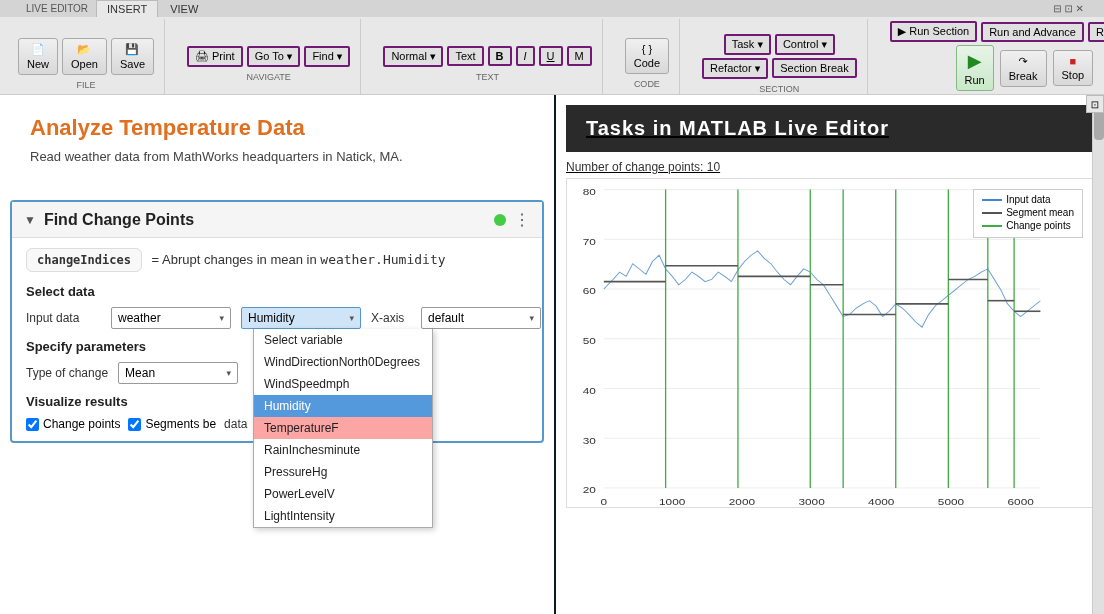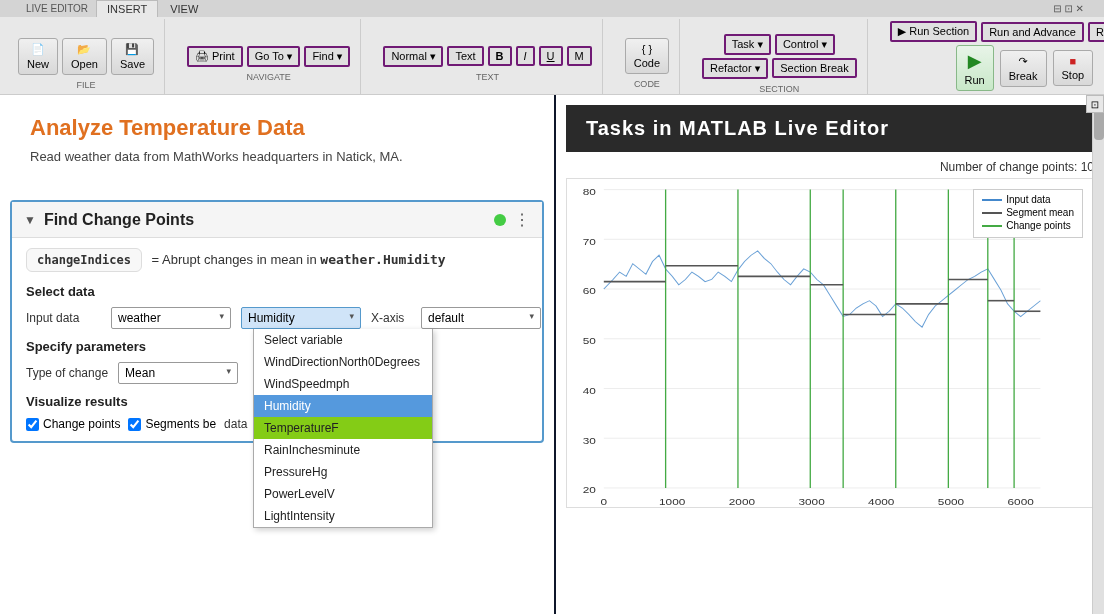--- a/index.html
+++ b/index.html
@@ -43,42 +43,42 @@
     .task-code { background: #f8f8f8; border: 1px solid #ddd; padding: 4px 10px; font-family: monospace; font-size: 12px; display: inline-block; margin-right: 6px; border-radius: 6px; }
     .task-description { font-size: 13px; color: #333; margin-bottom: 12px; }
     .task-description code { font-family: monospace; font-weight: bold; }
 
     .section-label { font-size: 13px; font-weight: bold; color: #222; margin: 10px 0 8px; }
     .form-row { display: flex; align-items: center; gap: 10px; margin-bottom: 8px; }
     .form-label { font-size: 12px; color: #333; min-width: 75px; }
 
     
     .dropdown { position: relative; display: inline-block; }
-    .dropdown-btn { background: white; border: 1px solid #999; border-radius: 2px; padding: 3px 6px; font-size: 12px; cursor: pointer; display: flex; align-items: flex-start; gap: 4px; min-width: 90px; justify-content: space-between; }
+    .dropdown-btn { background: white; border: 1px solid #999; border-radius: 2px; padding: 3px 6px; font-size: 12px; cursor: pointer; display: flex; align-items: center; gap: 4px; min-width: 90px; justify-content: space-between; }
     .dropdown-btn.wide { min-width: 120px; }
     .dropdown-arrow { font-size: 9px; color: #555; }
 
     
     .dropdown-menu { position: absolute; top: 100%; left: 12px; background: white; border: 1px solid #aaa; border-top: none; z-index: 100; min-width: 180px; box-shadow: 2px 2px 6px rgba(0,0,0,0.2); }
     .dropdown-item { padding: 4px 10px; font-size: 12px; cursor: pointer; color: #222; }
     .dropdown-item.selected { background: #5599dd; color: white; }
-    .dropdown-item.highlighted { background: #84cc16; }
+    .dropdown-item.highlighted { background: #fca5a5; }
 
     
     .checkbox-row { display: flex; align-items: center; gap: 8px; }
     .checkbox-item { display: flex; align-items: center; gap: 4px; font-size: 12px; }
     .checkbox-item input[type=checkbox] { width: 13px; height: 13px; }
 
     
-    .right-panel { flex: 1; background: white; padding: 10px; position: relative; }
+    .right-panel { flex: 1; background: white; padding: 10px; position: relative; text-decoration: underline; }
     .dark-banner { background: #2a2a2a; color: white; padding: 12px 20px; font-size: 20px; font-weight: bold; letter-spacing: 1px; margin-bottom: 8px; }
 
     
     .chart-container { position: relative; width: 100%; height: 360px; margin-top: 5px; }
-    .chart-title { text-align: right; font-size: 12px; color: #333; margin-bottom: 4px; }
+    .chart-title { text-align: left; font-size: 12px; color: #333; margin-bottom: 4px; }
     .chart-area { border: 1px solid #ddd; position: relative; width: 100%; height: 330px; background: white; }
 
     
     svg.chart { width: 100%; height: 100%; }
 
     .legend { position: absolute; top: 10px; right: 10px; background: white; border: 1px solid #ccc; padding: 4px 8px; font-size: 10px; }
     .legend-item { display: flex; align-items: center; gap: 4px; margin-bottom: 2px; }
     .legend-line { width: 20px; height: 2px; }
 
     
@@ -202,21 +202,21 @@
         <span class="task-collapse">▼</span>
         <span class="task-title">Find Change Points</span>
         <span class="task-status"></span>
         <span class="task-menu">⋮</span>
       </div>
 
       <div class="task-body">
         <div class="task-description">
           <code class="task-code">changeIndices</code>
           <span>= Abrupt changes in mean in</span>
-          <code style="font-family:monospace;font-weight:bold;">weather.Humidity</code>
+          <code style="font-family:monospace;font-weight:normal;">weather.Humidity</code>
         </div>
 
         <div class="section-label">Select data</div>
         <div class="form-row">
           <span class="form-label">Input data</span>
           <div class="dropdown">
             <button class="dropdown-btn wide">
               <span>weather</span>
               <span class="dropdown-arrow">▾</span>
             </button>

